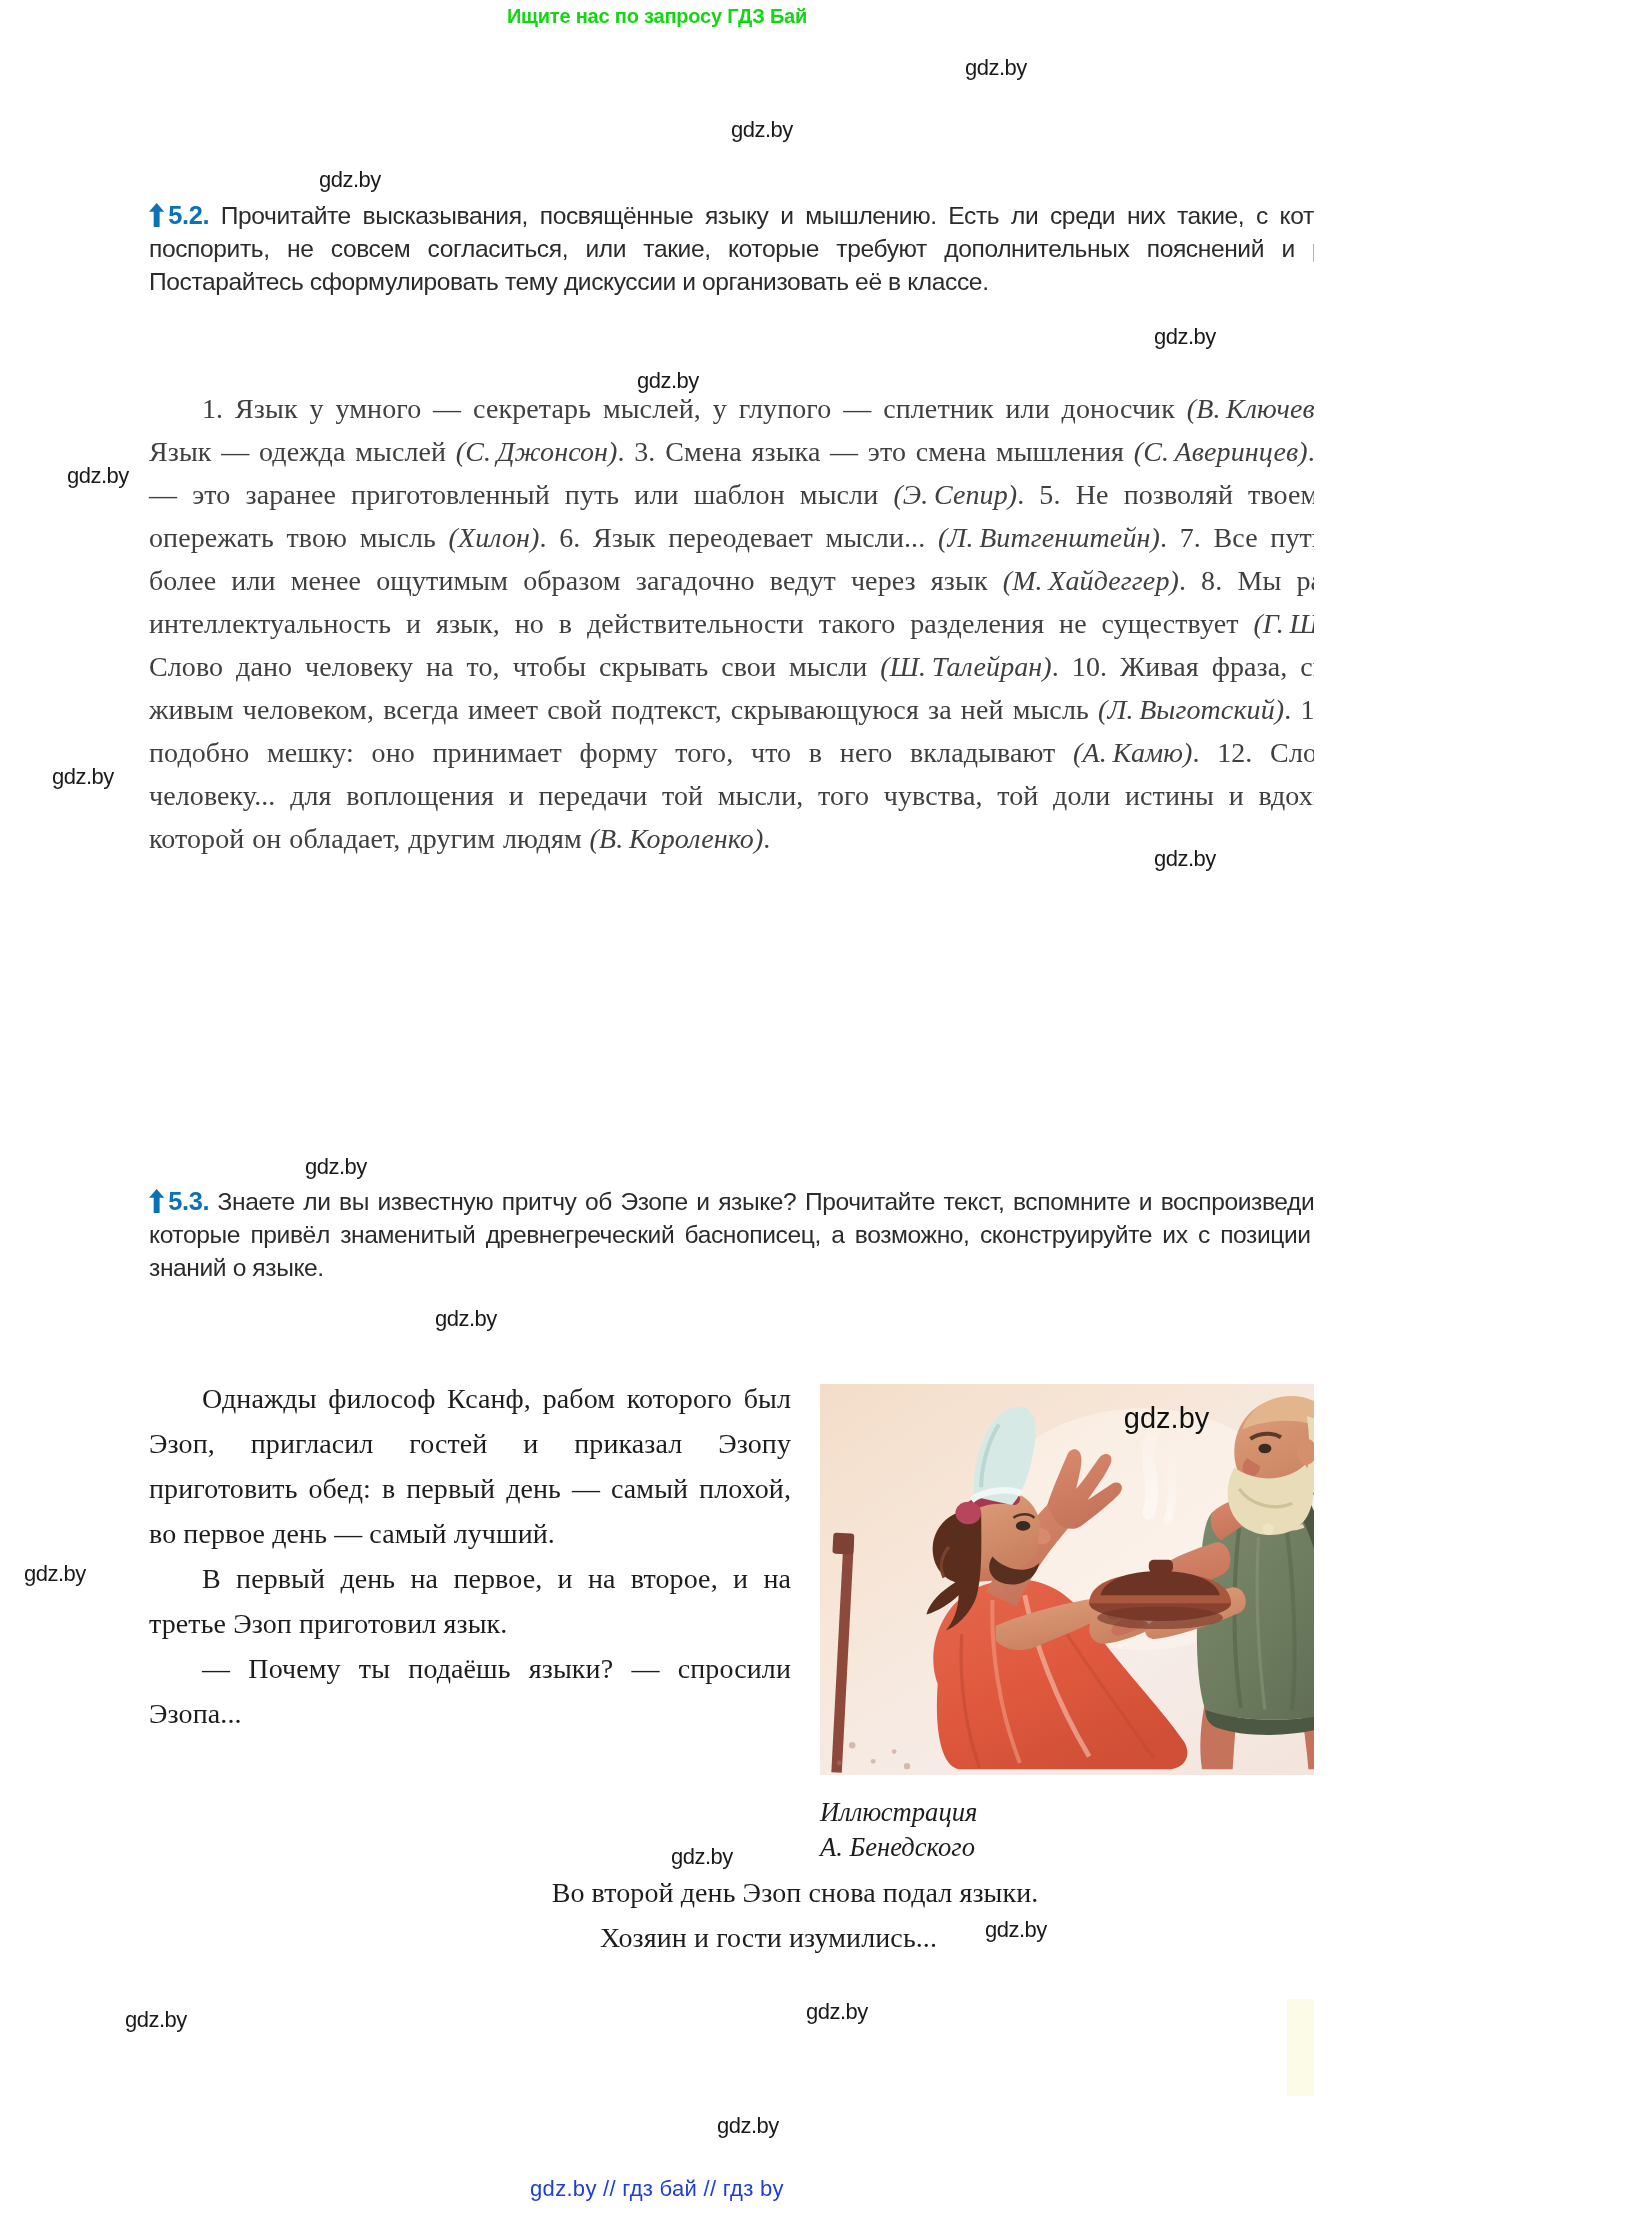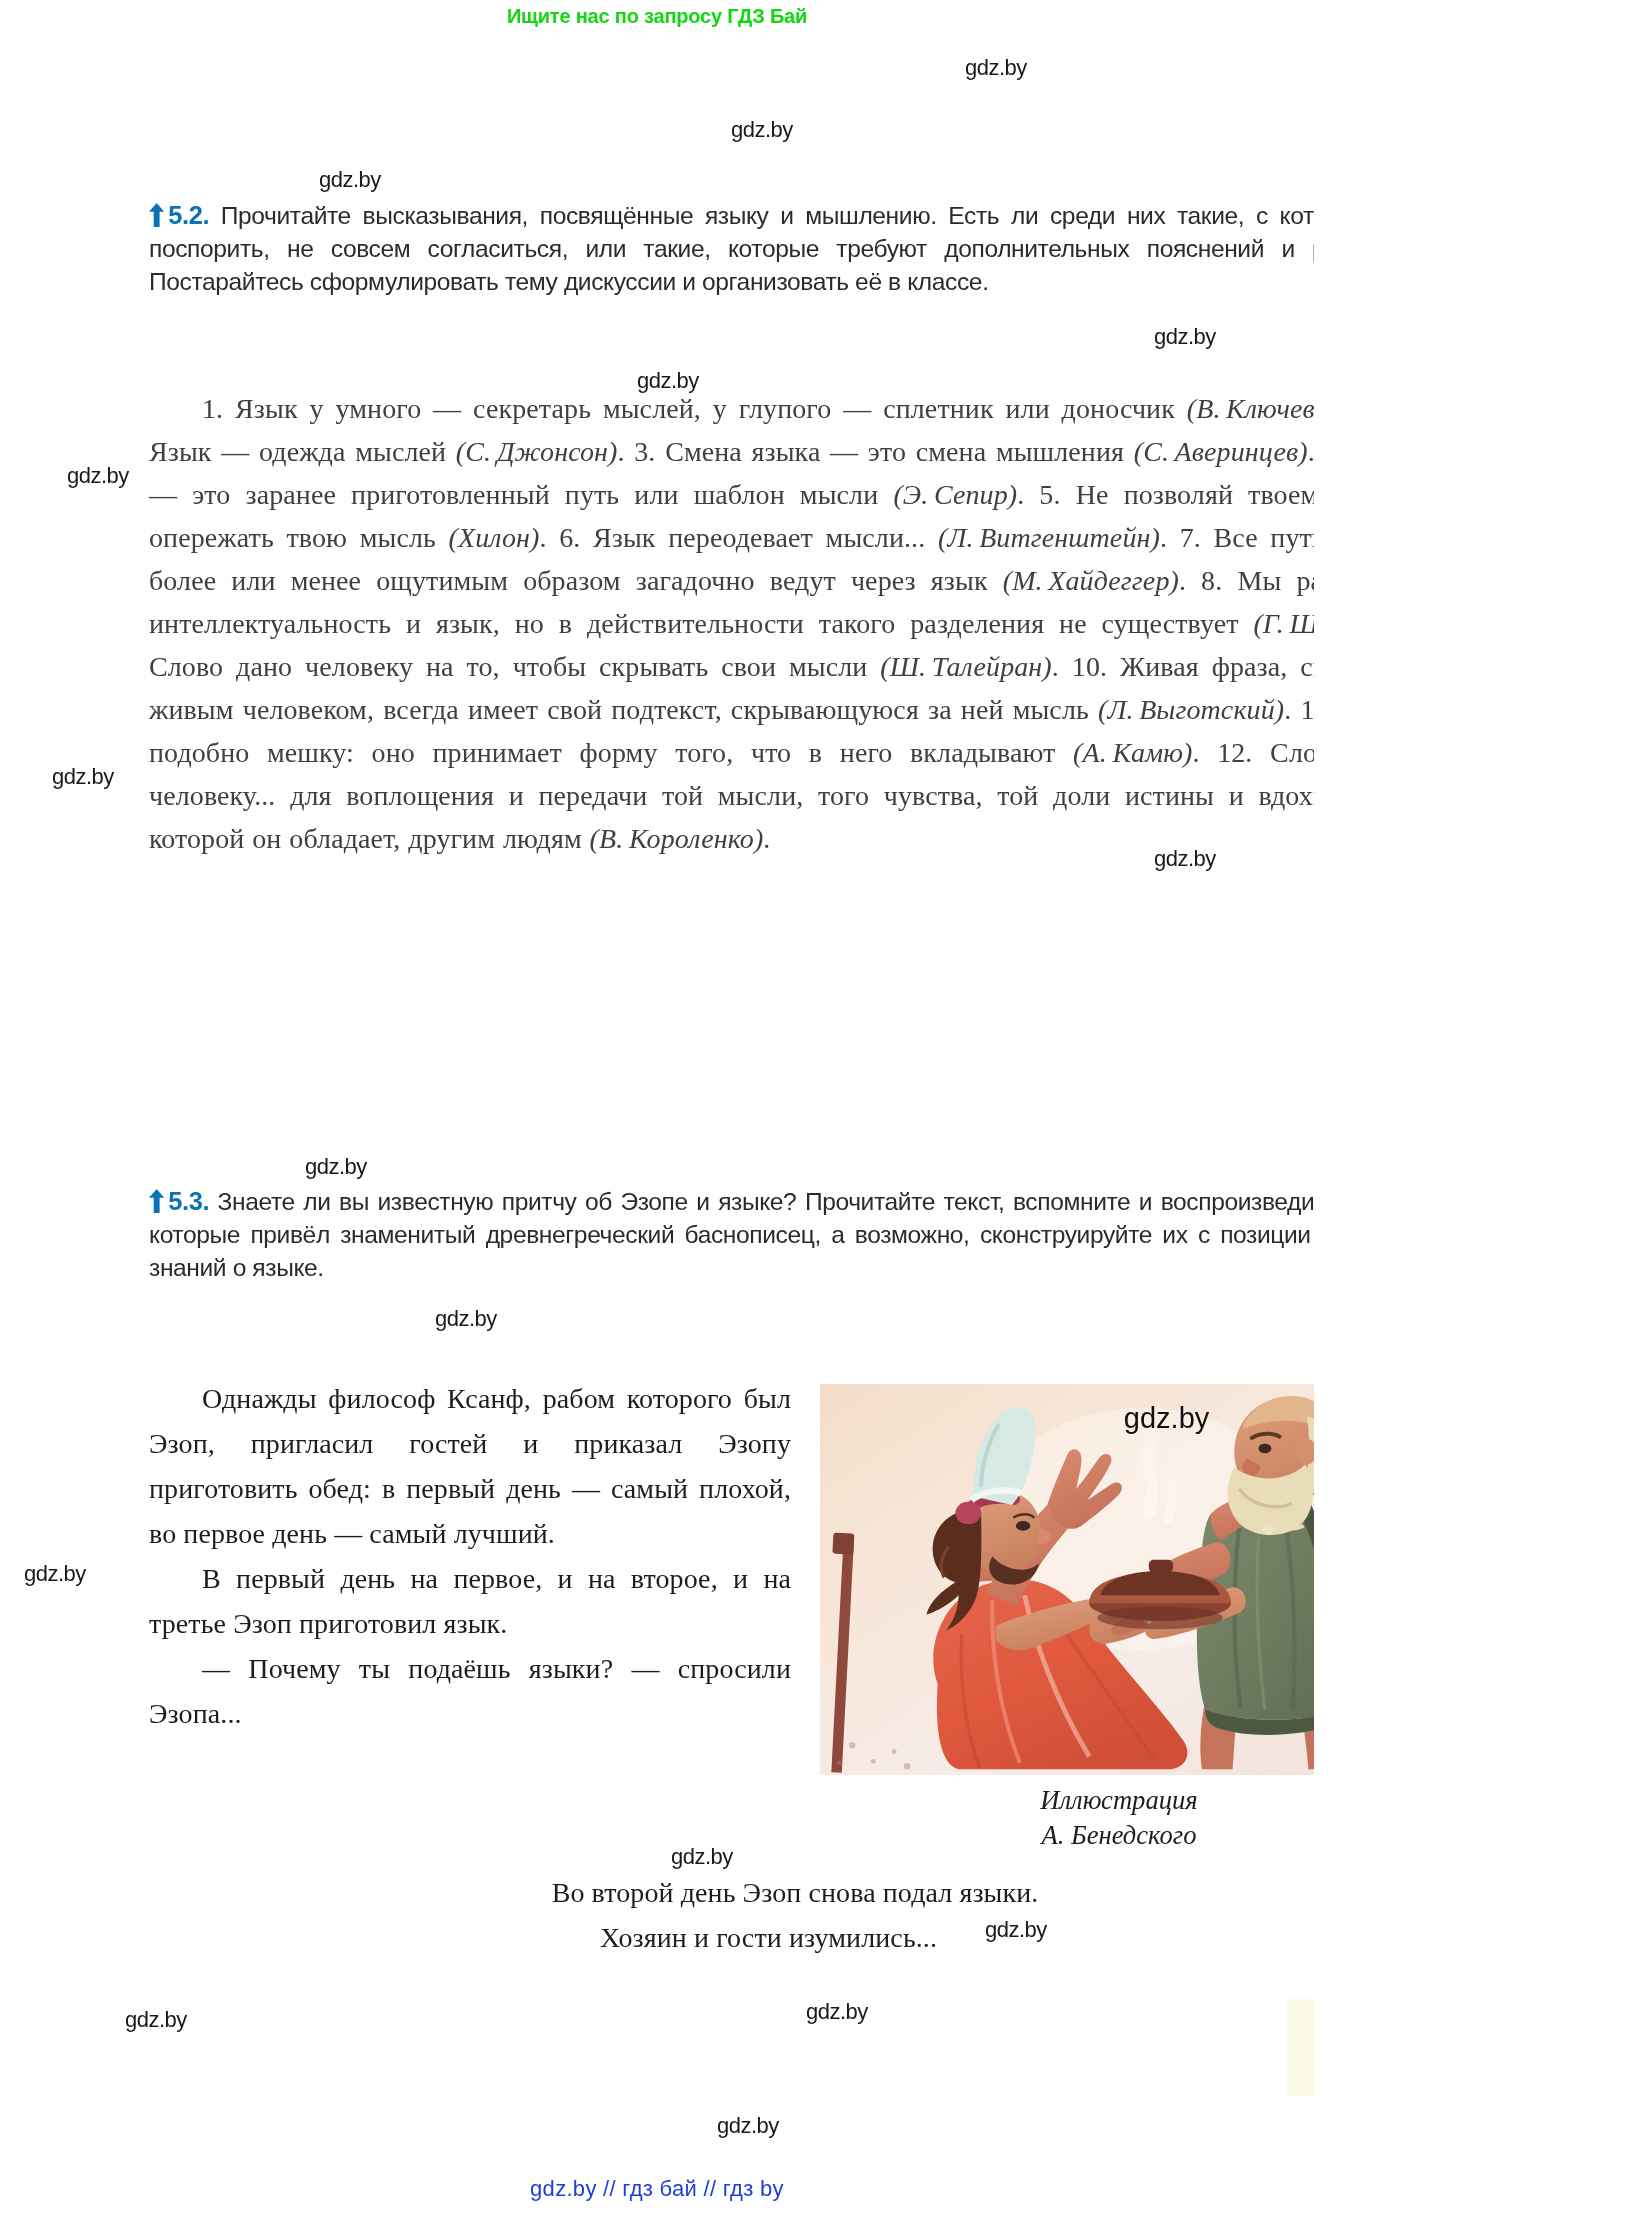--- a/index.html
+++ b/index.html
@@ -114,22 +114,23 @@
     display: block;
     border: 0;
   }
   .figure-caption {
     position: absolute;
     font-family: "Liberation Serif", serif;
     font-style: italic;
     font-size: 26.6px;
     line-height: 35px;
     color: #1d1d1d;
-    text-align: center;
+    text-align: left;
     white-space: pre-line;
+    margin-top: 12px;
   }
 
   
   .page-number {
     position: absolute;
     font-family: "Liberation Serif", serif;
     font-size: 35px;
     color: #1d1d1d;
   }
   .corner-tab {

